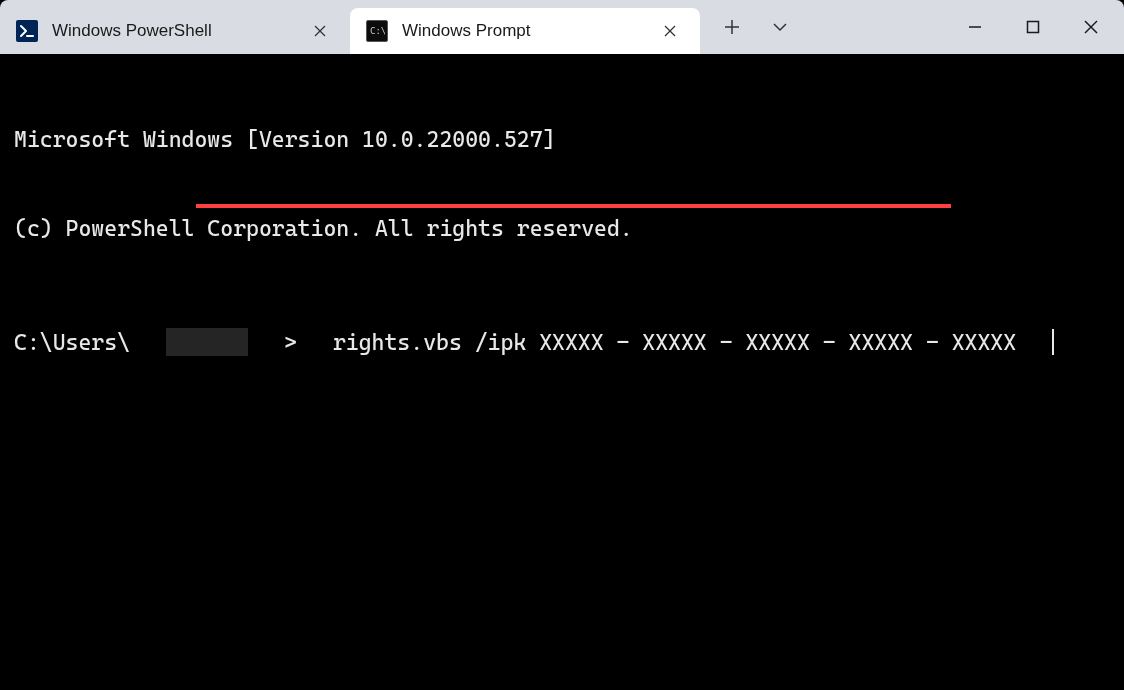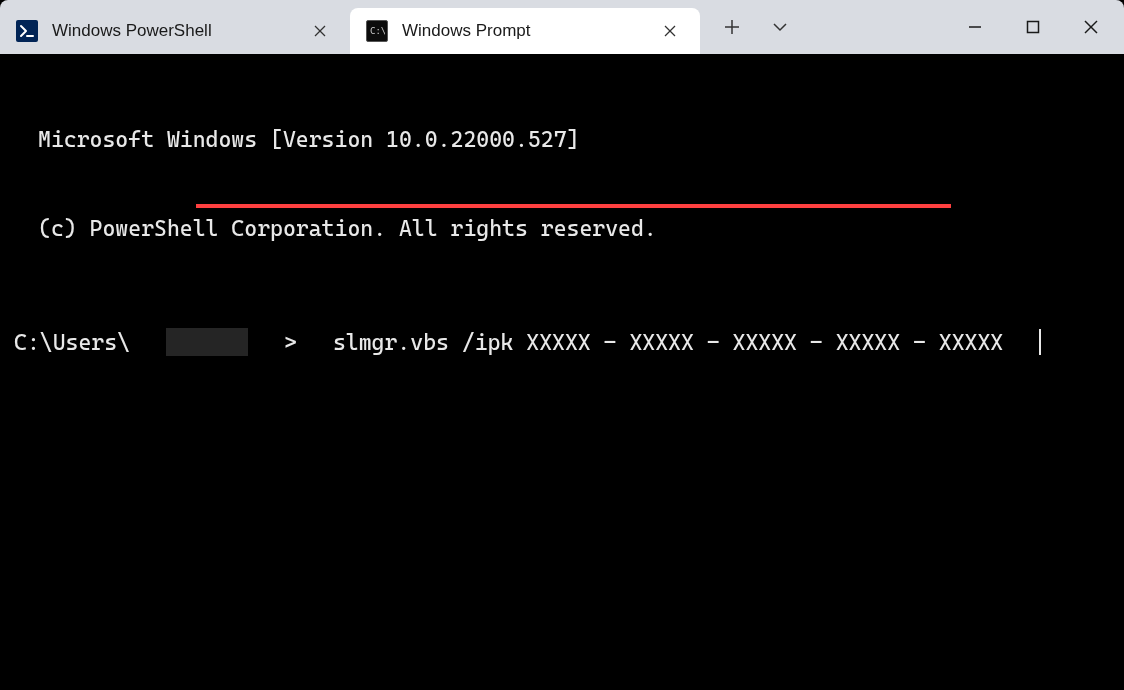--- a/index.html
+++ b/index.html
@@ -107,21 +107,20 @@
       font-family: Consolas, "Cascadia Mono", monospace;
       font-size: 22px;
       color: #e8e8e8;
       line-height: 1.35;
       height: calc(690px - 54px);
       white-space: pre;
       position: relative;
     }
     .line {
       display: block;
-      margin-left: 24px;
     }
     .prompt-line {
       display: flex;
       align-items: center;
       margin-top: 24px;
       position: relative;
       gap: 36px;
     }
     .redacted {
       display: inline-block;
@@ -215,16 +214,16 @@
         <line x1="14" y1="2" x2="2" y2="14" stroke="#1a1a1a" stroke-width="1.5"></line>
       </svg>
     </div>
   </div>
 </div>
 
 <div class="terminal">
   <span class="line">Microsoft Windows [Version 10.0.22000.527]</span>
   <span class="line">(c) PowerShell Corporation. All rights reserved.</span>
   <div class="prompt-line">
-    <span>C:\Users\</span><span class="redacted"></span><span>&gt;</span><span>slmgr.vbs /ipk XXXXX - XXXXX - XXXXX - XXXXX - XXXXX</span><span class="caret"></span>
+    <span>C:\Users\</span><span class="redacted"></span><span>&gt;</span><span>rights.vbs /ipk XXXXX - XXXXX - XXXXX - XXXXX - XXXXX</span><span class="caret"></span>
   </div>
   <div class="underline-annotation"></div>
 </div>
 
 </body></html>

